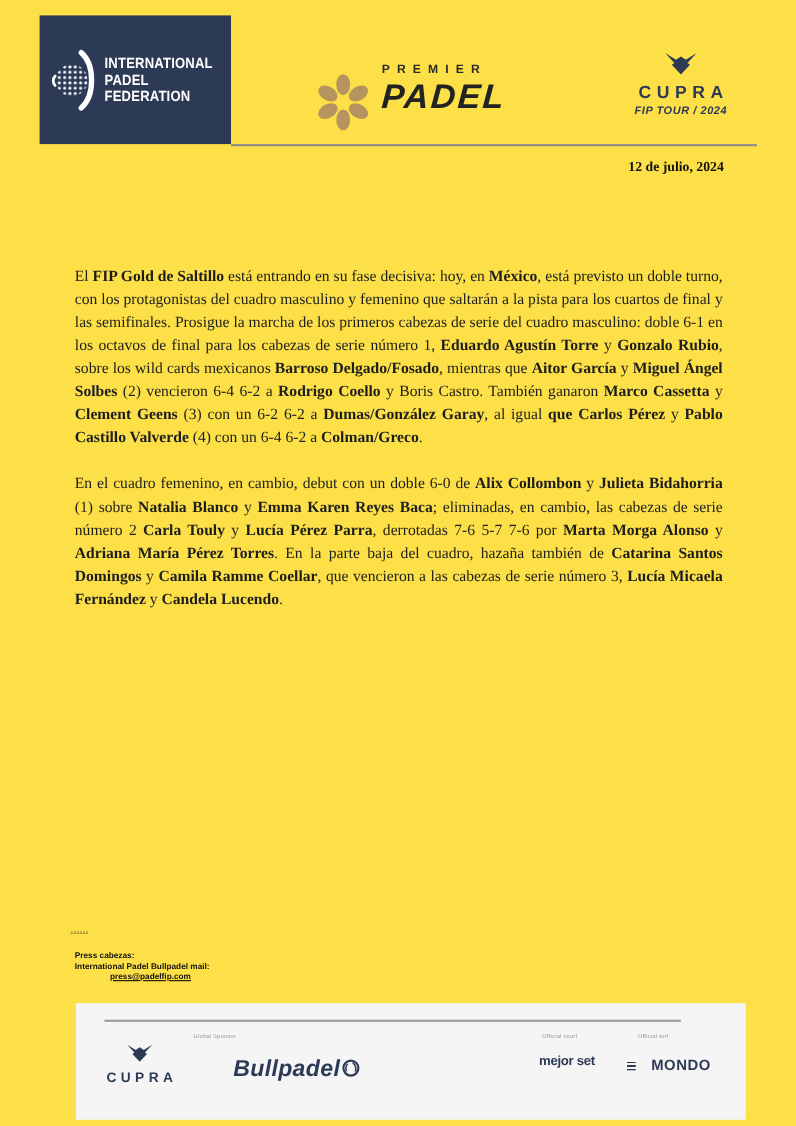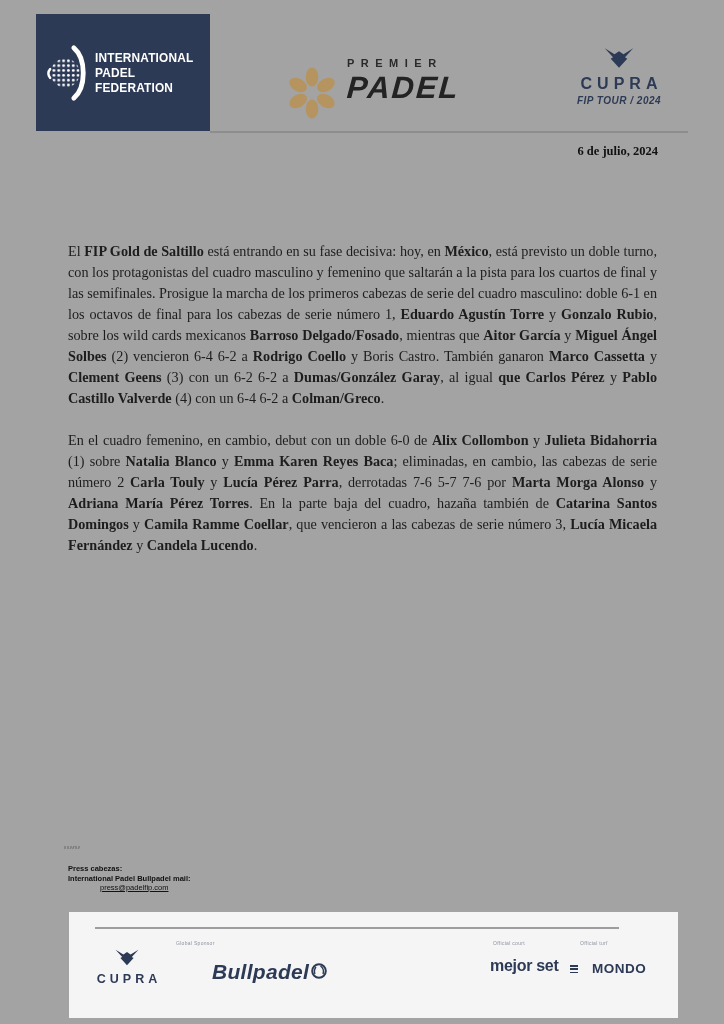--- a/index.html
+++ b/index.html
@@ -1,16 +1,16 @@
 <!DOCTYPE html>
 <html><head>
 <meta charset="utf-8">
 <style>
   html,body{margin:0;padding:0;background:#ffffff;}
-  .page{position:relative;width:724px;height:1024px;background:#a3a3a3;overflow:hidden;
+  .page{position:relative;width:724px;height:1024px;background:#fde047;overflow:hidden;
         font-family:"Liberation Sans",sans-serif;color:#1d1d1d;}
 
   
   .ipf-box{position:absolute;left:36px;top:14px;width:174px;height:117px;background:#2d3a56;
            display:flex;align-items:center;padding-left:10px;box-sizing:border-box;}
   .ipf-icon{width:46px;height:58px;flex:none;}
   .ipf-text{color:#fff;font-weight:bold;font-size:13.5px;line-height:15px;letter-spacing:.2px;
             transform:scaleX(.88);transform-origin:left center;margin-left:3px;white-space:nowrap;}
 
   .premier{position:absolute;left:286px;top:57px;display:flex;align-items:flex-start;}
@@ -35,39 +35,39 @@
 
   
   .body{position:absolute;left:68px;top:241px;width:589px;font-size:14.2px;line-height:21px;
         text-align:justify;color:#1d1d1d;}
   .body p{margin:0 0 21px 0;font-family:Liberation Serif, serif;}
   .body b{font-weight:bold;}
 
   
   .micro{position:absolute;left:64px;top:845px;font-size:4px;letter-spacing:.5px;color:#222;}
   .press{position:absolute;left:68px;top:864px;font-size:7.5px;line-height:9.5px;font-weight:bold;color:#111;}
-  .email-link{color:#111;text-decoration:underline;font-weight:normal;padding-left:32px;}
+  .email-link{color:#111;text-decoration:underline;font-weight:bold;padding-left:32px;}
 
   .sponsor-band{position:absolute;left:69px;top:912px;width:609px;height:106px;background:#f5f5f5;}
   .footer-rule{position:absolute;left:26px;top:15px;width:524px;height:2px;background:#9d9d9d;}
 
   .sp-label{position:absolute;font-size:5px;color:#8d93a0;letter-spacing:.3px;}
   .lbl-global{left:107px;top:28px;}
   .lbl-court{left:424px;top:28px;}
   .lbl-turf{left:511px;top:28px;}
 
   .sp-cupra{position:absolute;left:22px;top:36px;width:72px;text-align:center;color:#2d3a56;}
   .cupra-f-icon{width:24px;height:19px;}
   .cupra-f-word{font-size:12.5px;font-weight:bold;letter-spacing:4px;padding-left:4px;margin-top:1px;}
 
   .sp-bullpadel{position:absolute;left:143px;top:48px;display:flex;align-items:center;color:#2d3a56;}
   .bp-word{font-size:21px;font-weight:bold;font-style:italic;letter-spacing:.3px;}
   .bp-ball{width:18px;height:18px;margin-left:1px;margin-top:-3px;}
 
-  .sp-mejorset{position:absolute;left:421px;top:45px;font-size:16px;font-weight:bold;
+  .sp-mejorset{position:absolute;left:421px;top:45px;font-size:12px;font-weight:bold;
                letter-spacing:-.3px;color:#2d3a56;}
   .sp-mondo{position:absolute;left:501px;top:49px;display:flex;align-items:center;gap:14px;
             font-size:13.5px;font-weight:bold;letter-spacing:.5px;color:#2d3a56;}
   .mondo-bars{width:8px;height:8px;background:repeating-linear-gradient(#2d3a56 0 1.6px,transparent 1.6px 3.3px);}
 </style>
 </head>
 <body>
 
 <div class="page">
 
@@ -121,21 +121,21 @@
   <div class="cupra-h">
     <svg class="cupra-h-icon" viewBox="0 0 40 28" xmlns="http://www.w3.org/2000/svg">
       <path fill="#2d3a56" d="M1 1 L14 9 L20 5 L26 9 L39 1 L28 13 L31 15 L20 27 L9 15 L12 13 Z"></path>
     </svg>
     <div class="cupra-h-word">CUPRA</div>
     <div class="cupra-h-sub">FIP TOUR / 2024</div>
   </div>
 
   <div class="header-rule"></div>
 
-  <div class="date">6 de julio, 2024</div>
+  <div class="date">12 de julio, 2024</div>
 
 
   <div class="body">
     <p><span>El </span><b>FIP Gold de Saltillo</b><span> está entrando en su fase decisiva: hoy, en </span><b>México</b><span>, está previsto un doble turno, con los protagonistas del cuadro masculino y femenino que saltarán a la pista para los cuartos de final y las semifinales. Prosigue la marcha de los primeros cabezas de serie del cuadro masculino: doble 6-1 en los octavos de final para los cabezas de serie número 1, </span><b>Eduardo Agustín Torre</b><span> y </span><b>Gonzalo Rubio</b><span>, sobre los wild cards mexicanos </span><b>Barroso Delgado/Fosado</b><span>, mientras que </span><b>Aitor García</b><span> y </span><b>Miguel Ángel Solbes</b><span> (2) vencieron 6-4 6-2 a </span><b>Rodrigo Coello</b><span> y Boris Castro. También ganaron </span><b>Marco Cassetta</b><span> y </span><b>Clement Geens</b><span> (3) con un 6-2 6-2 a </span><b>Dumas/González Garay</b><span>, al igual </span><b>que Carlos Pérez</b><span> y </span><b>Pablo Castillo Valverde</b><span> (4) con un 6-4 6-2 a </span><b>Colman/Greco</b><span>.</span></p>
     <p><span>En el cuadro femenino, en cambio, debut con un doble 6-0 de </span><b>Alix Collombon</b><span> y </span><b>Julieta Bidahorria</b><span> (1) sobre </span><b>Natalia Blanco</b><span> y </span><b>Emma Karen Reyes Baca</b><span>; eliminadas, en cambio, las cabezas de serie número 2 </span><b>Carla Touly</b><span> y </span><b>Lucía Pérez Parra</b><span>, derrotadas 7-6 5-7 7-6 por </span><b>Marta Morga Alonso</b><span> y </span><b>Adriana María Pérez Torres</b><span>. En la parte baja del cuadro, hazaña también de </span><b>Catarina Santos Domingos</b><span> y </span><b>Camila Ramme Coellar</b><span>, que vencieron a las cabezas de serie número 3, </span><b>Lucía Micaela Fernández</b><span> y </span><b>Candela Lucendo</b><span>.</span></p>
   </div>
 
   <div class="micro">######</div>
 
   <div class="press">

